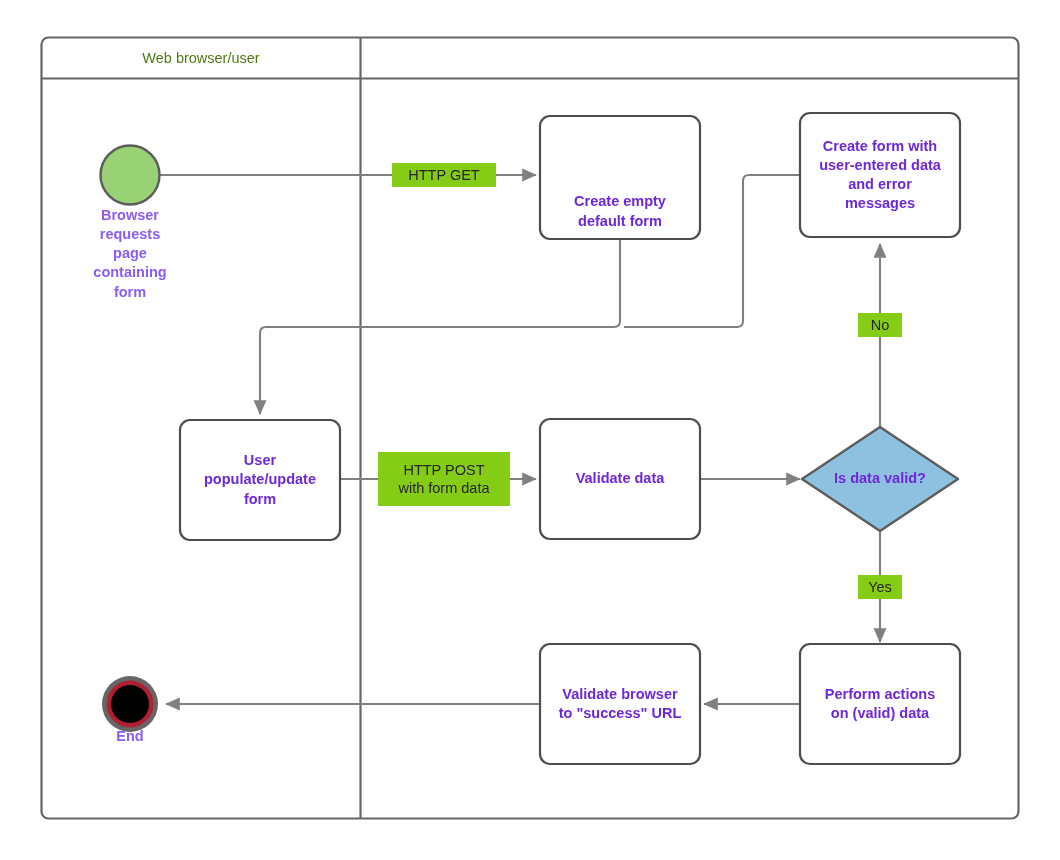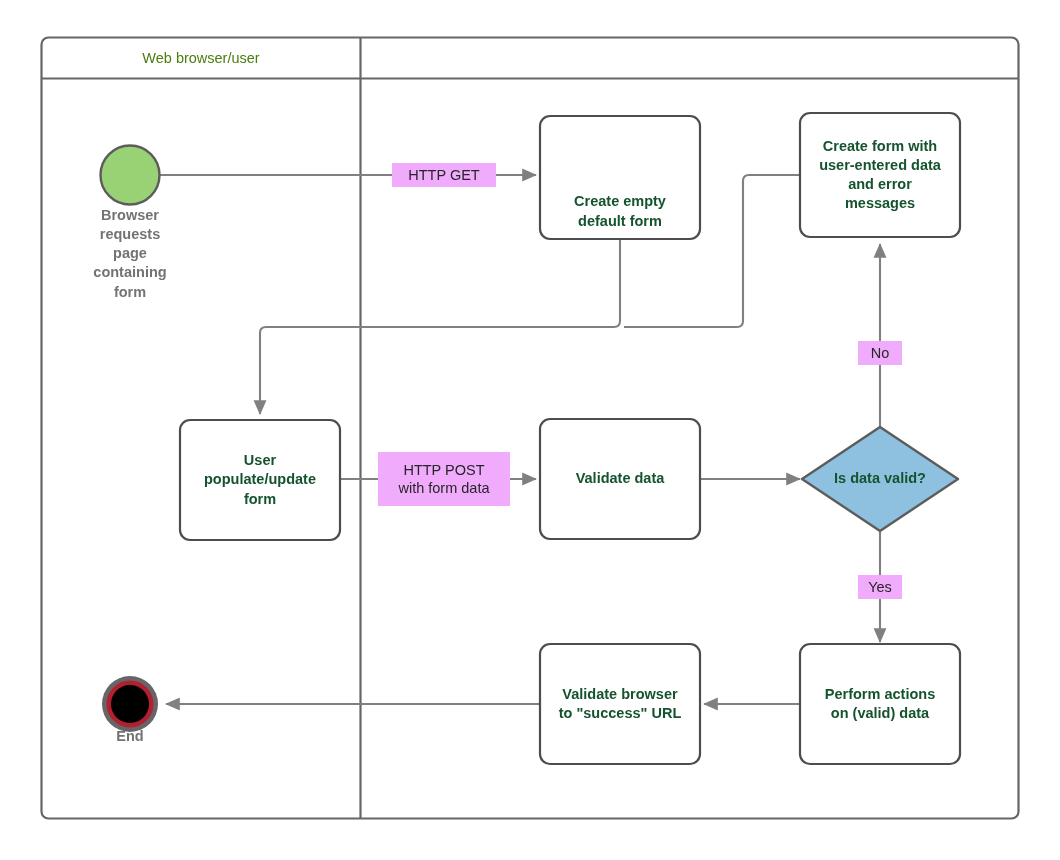--- a/index.html
+++ b/index.html
@@ -22,35 +22,35 @@
     height: 860px;
   }
   .node-label {
     position: absolute;
     display: flex;
     align-items: center;
     justify-content: center;
     text-align: center;
     font-size: 14.5px;
     font-weight: bold;
-    color: #14532d;
+    color: #6d28d9;
     line-height: 1.32;
     pointer-events: none;
   }
   .edge-label {
     position: absolute;
     display: flex;
     align-items: center;
     justify-content: center;
     text-align: center;
     font-size: 14.5px;
     font-weight: normal;
     color: #262626;
     line-height: 1.25;
-    background: #f0abfc;
+    background: #84cc16;
     pointer-events: none;
   }
   .lane-title {
     position: absolute;
     display: flex;
     align-items: center;
     justify-content: center;
     text-align: center;
     font-size: 14.5px;
     font-weight: normal;
@@ -58,21 +58,21 @@
     pointer-events: none;
   }
   .under-label {
     position: absolute;
     display: flex;
     align-items: flex-start;
     justify-content: center;
     text-align: center;
     font-size: 14.5px;
     font-weight: bold;
-    color: #737373;
+    color: #8b5cf6;
     line-height: 1.32;
     pointer-events: none;
     white-space: pre-line;
   }
 </style>
 </head>
 <body>
 
 <div id="canvas">
 
@@ -164,17 +164,17 @@
   <div class="node-label" style="left:540px; top:646px; width:160px; height:116px; white-space:pre-line;">Validate browser
 to "success" URL</div>
 
   <div class="under-label" style="left:80px; top:727px; width:100px; height:24px;">End</div>
 
   <div class="edge-label" style="left:392px; top:163px; width:104px; height:24px;">HTTP GET</div>
 
   <div class="edge-label" style="left:378px; top:452px; width:132px; height:54px; white-space:pre-line;">HTTP POST
 with form data</div>
 
-  <div class="edge-label" style="left:858px; top:313px; width:44px; height:24px;margin-top:28px;">No</div>
+  <div class="edge-label" style="left:858px; top:313px; width:44px; height:24px;">No</div>
 
   <div class="edge-label" style="left:858px; top:575px; width:44px; height:24px;">Yes</div>
 
 </div>
 
 </body></html>

